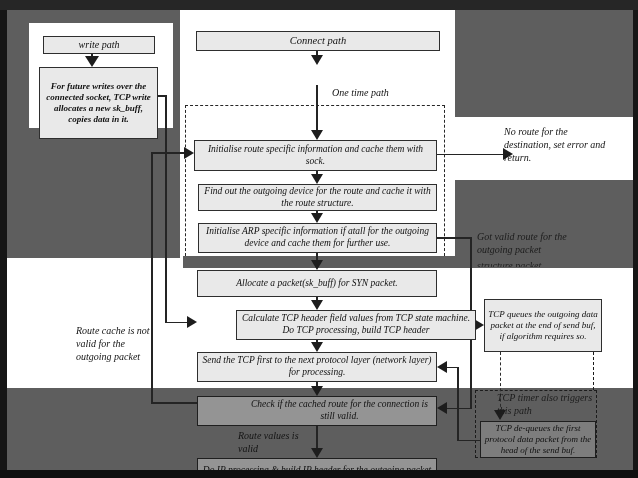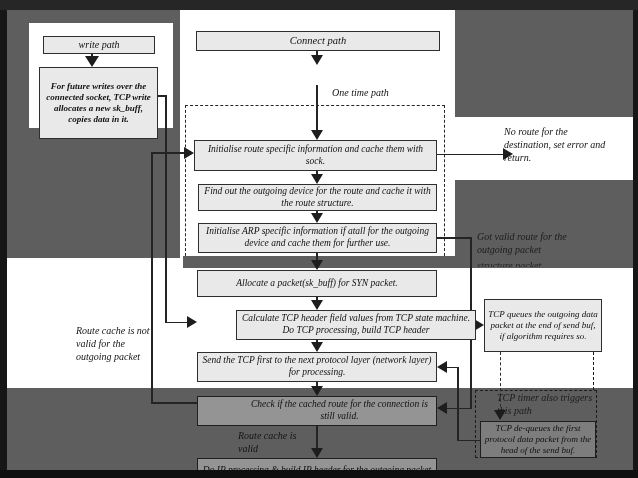--- a/index.html
+++ b/index.html
@@ -129,21 +129,21 @@
     </div>
   <div class="box dim2" style="left:480px;top:421px;width:116px;height:37px;font-size:9px;">
     <span>TCP de-queues the first protocol data packet from the head of the send buf.</span>
     </div>
 
   <div class="lbl" style="left:332px;top:87px;width:95px;text-align:left;">One time path</div>
   <div class="lbl" style="left:504px;top:126px;width:102px;">No route for the destination, set error and return.</div>
   <div class="lbl" style="left:477px;top:231px;width:106px;color:#1c1c1c;">Got valid route for the outgoing packet</div>
   <div class="lbl ghost" style="left:477px;top:260px;width:106px;height:7px;color:#222;">structure packet</div>
   <div class="lbl" style="left:76px;top:309px;width:84px;margin-top:16px;">Route cache is not valid for the outgoing packet</div>
-  <div class="lbl" style="left:238px;top:430px;width:72px;">Route cache is valid</div>
+  <div class="lbl" style="left:238px;top:430px;width:72px;">Route values is valid</div>
   <div class="lbl" style="left:497px;top:392px;width:100px;color:#1c1c1c;font-style:italic;">TCP timer also triggers this path</div>
 
   <div class="bar" style="left:0;top:0;width:638px;height:10px;background:#262626;"></div>
   <div class="bar" style="left:0;top:10px;width:7px;height:468px;background:#161616;"></div>
   <div class="bar" style="left:633px;top:10px;width:5px;height:468px;background:#161616;"></div>
   <div class="bar" style="left:0;top:470px;width:638px;height:8px;background:#0f0f0f;"></div>
 
 </div>
 
 </body></html>

